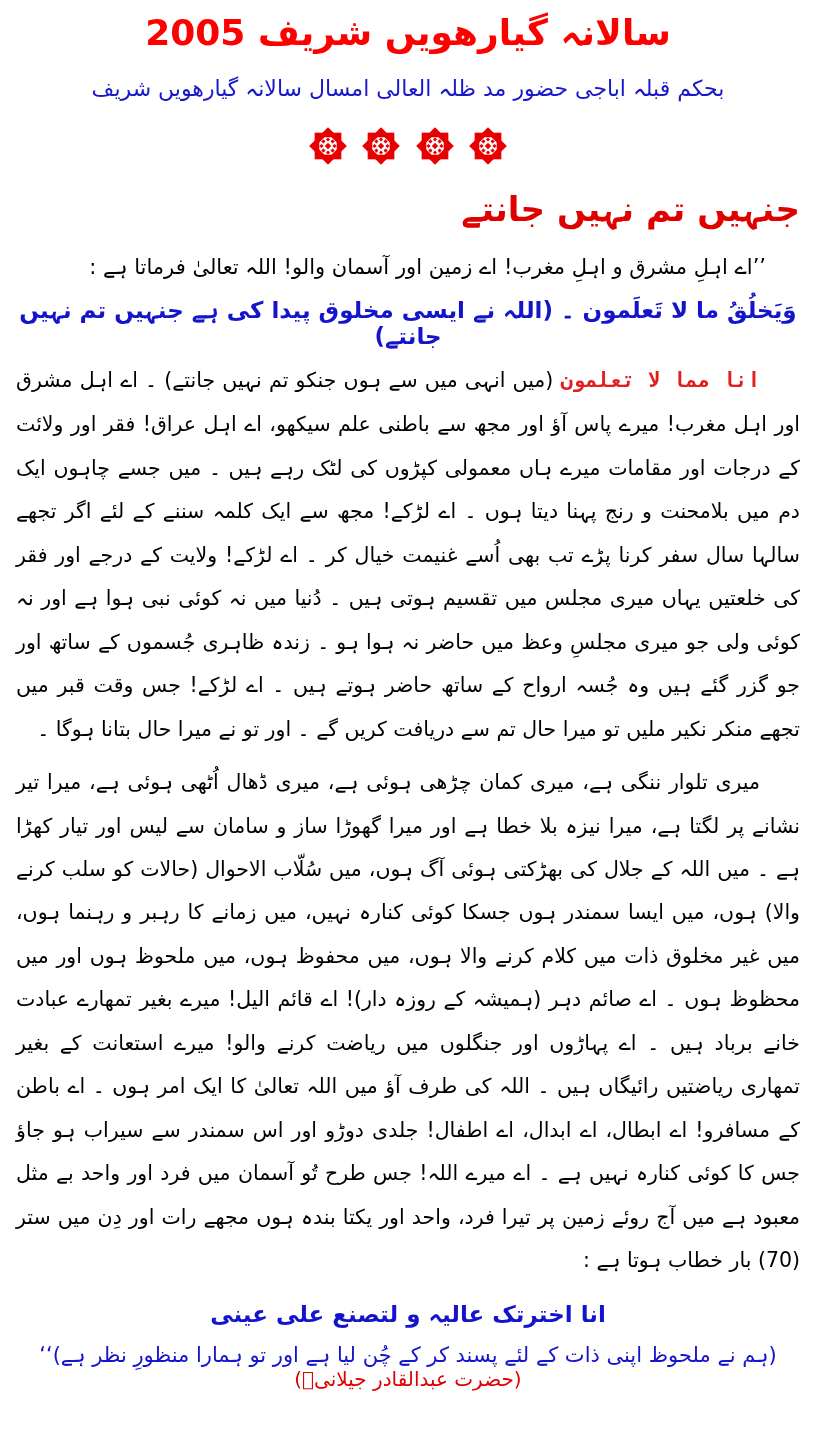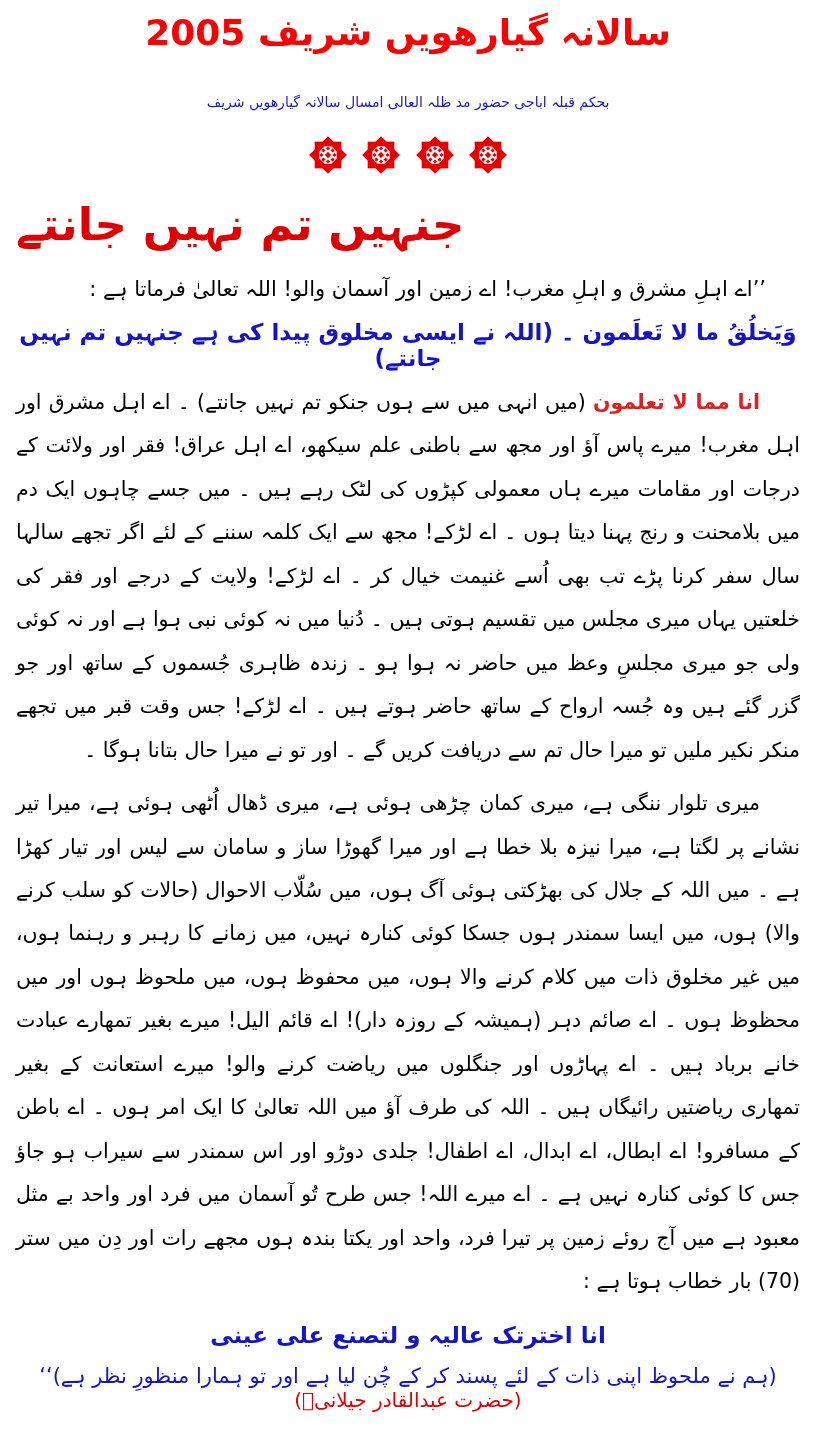--- a/index.html
+++ b/index.html
@@ -9,41 +9,41 @@
     margin:0 auto; padding:10px 16px 6px 16px;
     display:flex; flex-direction:column;
     background:#ffffff; overflow:hidden;
   }
   .rtl { direction:rtl; unicode-bidi:embed; }
   .title {
     color:#ff0000; font-weight:bold; font-size:36px;
     text-align:center; margin-top:2px;
   }
   .sub {
-    color:#1717cc; font-size:14px; text-align:center; margin-top:41px;
+    color:#1717cc; font-size:22px; text-align:center; margin-top:23px;
   }
   .ornaments { text-align:center; margin-top:24px; line-height:0; }
   .ornaments .fl { display:inline-block; width:42px; height:42px; margin:0 3px; vertical-align:middle; }
   .heading {
-    color:#e00000; font-weight:bold; font-size:45px;
-    text-align:left; margin-top:22px;
+    color:#e00000; font-weight:bold; font-size:34px;
+    text-align:right; margin-top:22px;
   }
   .intro {
     color:#000000; font-size:21px; text-align:right;
     padding:0 34px 0 10px; margin-top:26px;
   }
   .quote {
     color:#1414cc; font-weight:bold; font-size:23px;
     text-align:center; margin-top:18px;
   }
   .para {
     color:#000000; font-size:20.5px; line-height:2.12;
     text-align:justify; text-indent:40px; margin:10px 0 0 0;
   }
-  .lead { color:#e31e1e; font-weight:bold; }
+  .lead { color:#e31e1e; font-weight:bold;font-family:Liberation Mono, monospace; }
   .translation {
     font-size:21px; text-align:center; margin-top:16px; color:#1414cc;
   }
   .attribution { color:#e00000; font-size:20px; }
 </style>
 </head>
 <body>
 
 <div class="page">
 

